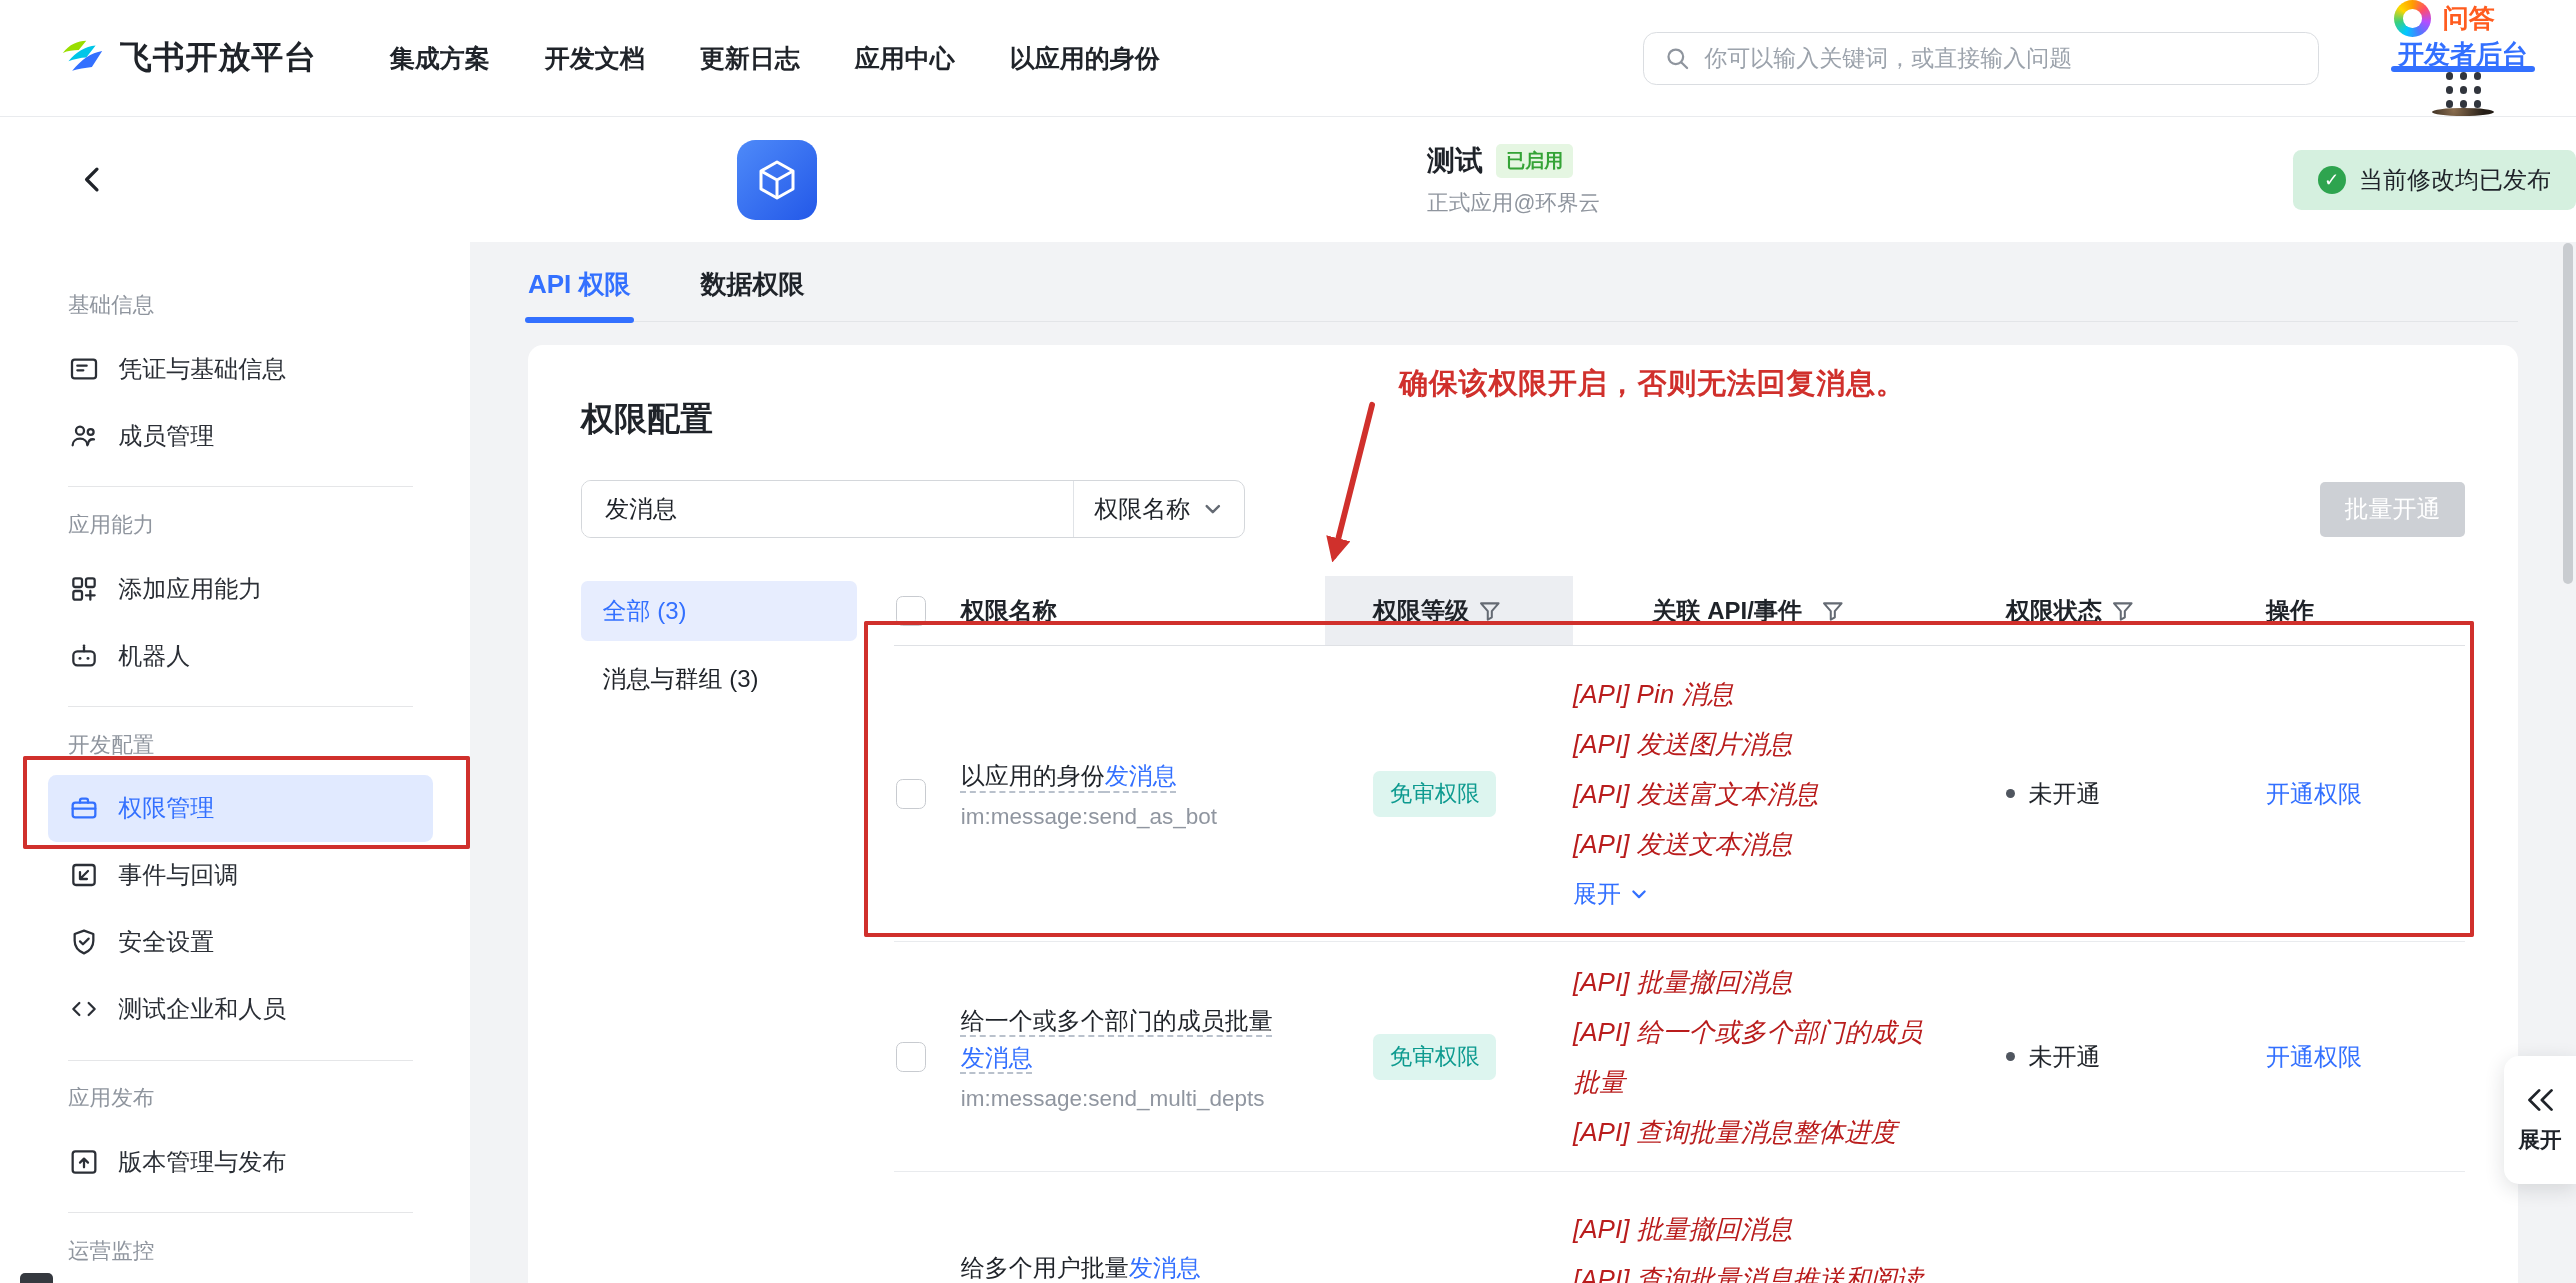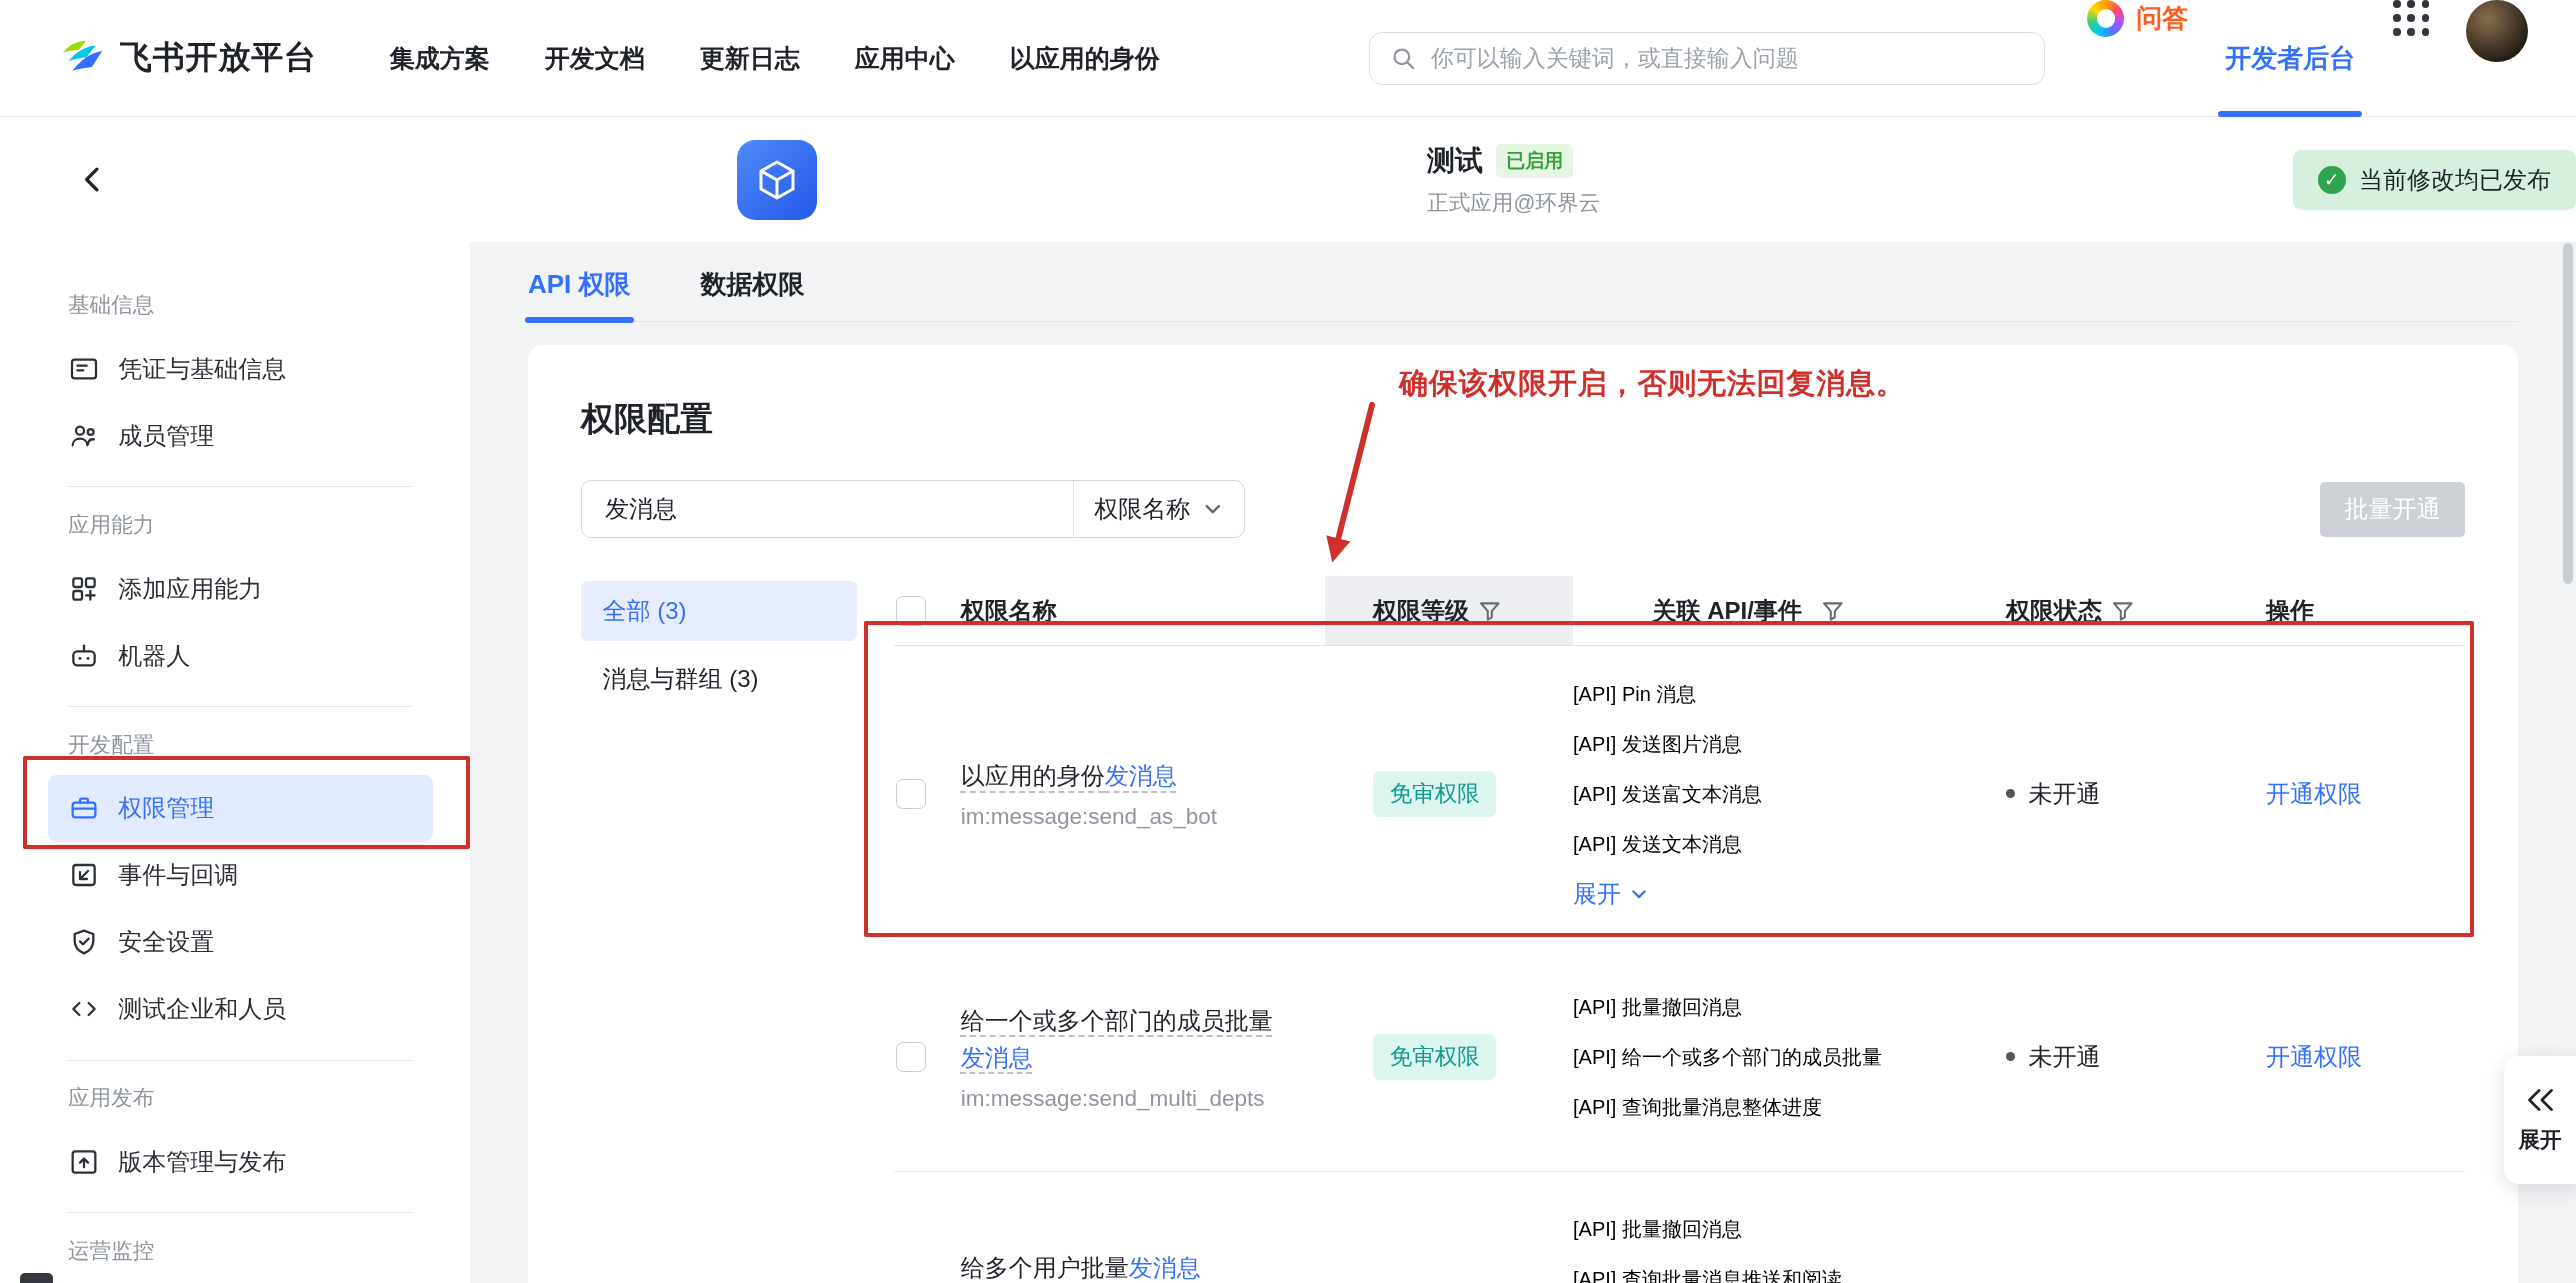--- a/index.html
+++ b/index.html
@@ -12,21 +12,21 @@
             display:flex; align-items:center; z-index:30; border-bottom:0.8px solid #e9ebee; }
   .brand { display:flex; align-items:center; gap:15px; margin-left:60px; flex-shrink:0; }
   .brand-name { font-size:32px; font-weight:bold; letter-spacing:0.8px; }
   .nav-items { display:flex; gap:55px; margin-left:73px; font-size:25px; font-weight:600; flex-shrink:0; }
   .nav-item { cursor:pointer; white-space:nowrap;font-family:Liberation Mono, monospace; }
   .nav-search { margin-left:auto; width:676px; height:53px; border:1.7px solid #dadde1; border-radius:13.3px;
                 display:flex; align-items:center; gap:13.3px; padding:0 20px; background:#fff; flex-shrink:0; }
   .nav-search input { border:none; outline:none; flex:1; font-size:23px; color:#1f2329;
                       font-family:"Liberation Sans","DejaVu Sans",sans-serif; }
   .nav-search input::placeholder { color:#9ca3ac; }
-  .nav-right { display:flex; align-items:flex-start; margin:0 48px 0 42px; height:100%; flex-shrink:0; }
+  .nav-right { display:flex; align-items:center; margin:0 48px 0 42px; height:100%; flex-shrink:0;flex-direction:column; }
   .qa { display:flex; align-items:center; gap:11.7px; color:#ff5c1f; font-size:26px; font-weight:700; white-space:nowrap; }
   .qa-ring { width:37px; height:37px; border-radius:50%; position:relative;
              background:conic-gradient(#ff9d00,#ff4d6a,#b44dff,#4d79ff,#00c8ff,#3cd07a,#ffd700,#ff9d00); }
   .qa-ring::after { content:""; position:absolute; inset:9.2px; background:#fff; border-radius:50%; }
   .console-link { color:#3370ff; font-size:26px; font-weight:700; position:relative; height:117px;
                   display:flex; align-items:center; margin-left:37px; white-space:nowrap; }
   .console-link::after { content:""; position:absolute; bottom:0; left:-6.7px; right:-6.7px; height:5.8px;
                          background:#3370ff; border-radius:3.3px; }
   .grid-icon { display:grid; grid-template-columns:repeat(3,7.5px); gap:6.7px; margin-left:38px; cursor:pointer; }
   .grid-icon span { width:7.5px; height:7.5px; border-radius:50%; background:#31353d; }
@@ -100,21 +100,21 @@
   .c-level  { width:248px; flex-shrink:0; display:flex; align-items:center;padding-left:48px; }
   .c-api    { width:433px; flex-shrink:0; padding-right:83px; display:flex; flex-direction:column; justify-content:center; }
   .c-status { width:260px; flex-shrink:0; display:flex; align-items:center; gap:13.3px; font-size:24px; }
   .c-action { flex:1; font-size:24px; }
   .checkbox { width:30px; height:30px; border:1.7px solid #c8cbd0; border-radius:6.7px; background:#fff; cursor:pointer; }
   .perm-name { font-size:24px; line-height:37px; color:#1f2329; cursor:pointer;
                text-decoration:underline dashed #b9c1cc 1.7px; text-underline-offset:6.7px; }
   .perm-name .kw { color:#3370ff; }
   .perm-scope { margin-top:10px; font-size:22.5px; color:#9096a0; }
   .level-badge { display:inline-block; padding:7.5px 16.7px; background:#ddf5ef; color:#0d9a8f; border-radius:6.7px; font-size:22.5px; }
-  .api-link { font-size:20px; line-height:50px; color:#000000; cursor:pointer; }
+  .api-link { font-size:26px; line-height:50px; color:#b91c1c; cursor:pointer;font-style:italic; }
   .api-expand { display:flex; align-items:center; gap:8.3px; font-size:24px; line-height:50px; color:#3370ff; cursor:pointer; }
   .status-dot { width:9.2px; height:9.2px; border-radius:50%; background:#50565f; flex-shrink:0; }
   .action-link { color:#3370ff; cursor:pointer; white-space:nowrap; }
   .trow.partial { align-items:flex-start; border-bottom:none; }
   .trow.partial .c-name { padding-top:77px; }
   .trow.partial .c-api  { justify-content:flex-start; padding-top:32px; }
 
   
   .red-rect { position:absolute; border:4.2px solid #d0302c; border-radius:1.7px; z-index:40; pointer-events:none; }
   .red-rect.sidebar-rect { left:23px; top:756px; width:447px; height:93px; }

